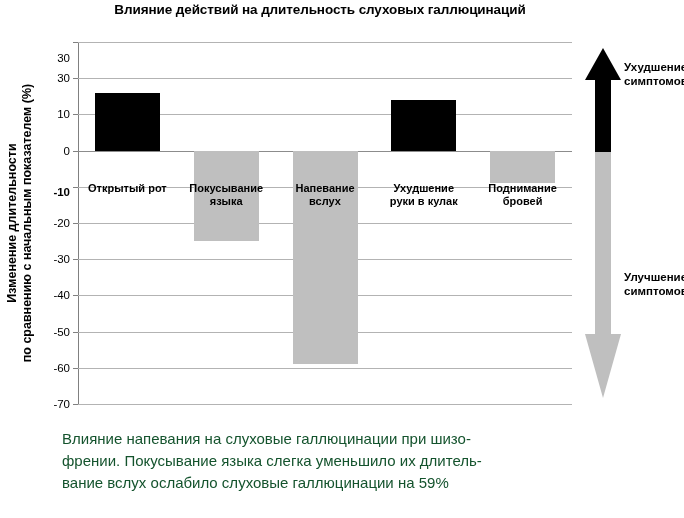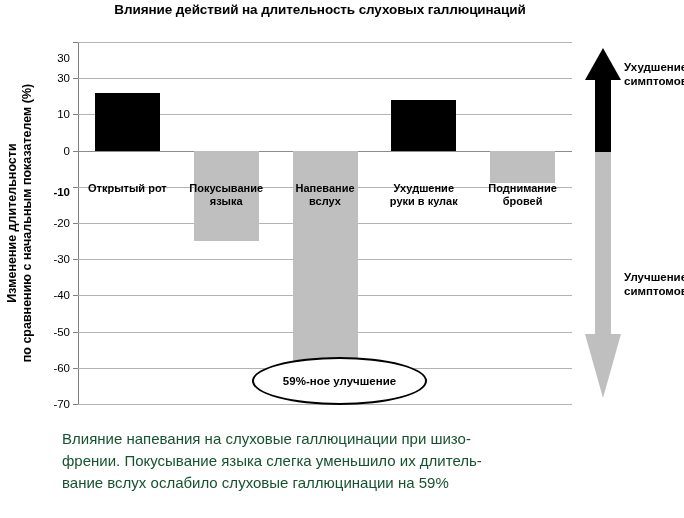--- a/index.html
+++ b/index.html
@@ -261,24 +261,20 @@
         <div>Ухудшение</div>
         <div>руки в кулак</div>
       </div>
       <div class="bar negative" style="left: 412.1px; width: 65px; top: 108.6px; height: 32.58px;"></div>
       <div class="cat-label" style="left: 395.2px; width: 98.8px;">
         <div>Поднимание</div>
         <div>бровей</div>
       </div>
     </div>
 
-  <div class="annotation">
-    <div class="ellipse"></div>
-    <div class="ann-text">59%-ное улучшение</div>
-  </div>
 
   <div class="arrow-col">
     <svg class="arrow-svg" width="46" height="362" viewBox="0 0 46 362">
       <g>
         <polygon points="23,6 41,38 31,38 31,110 15,110 15,38 5,38" fill="#000000"></polygon>
         <rect x="15" y="38" width="16" height="72" fill="#000000"></rect>
       </g>
       <g>
         <rect x="15" y="110" width="16" height="212" fill="#bfbfbf"></rect>
         <polygon points="23,356 5,292 15,292 15,110 31,110 31,292 41,292" fill="#bfbfbf"></polygon>

